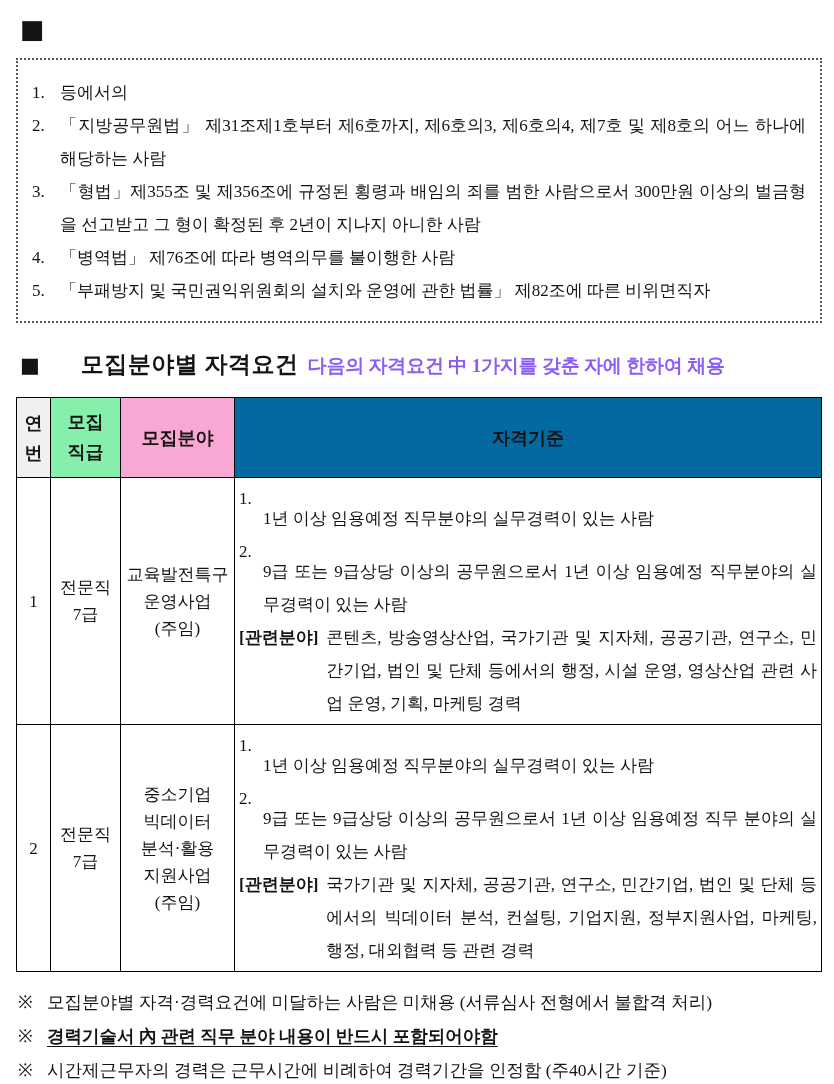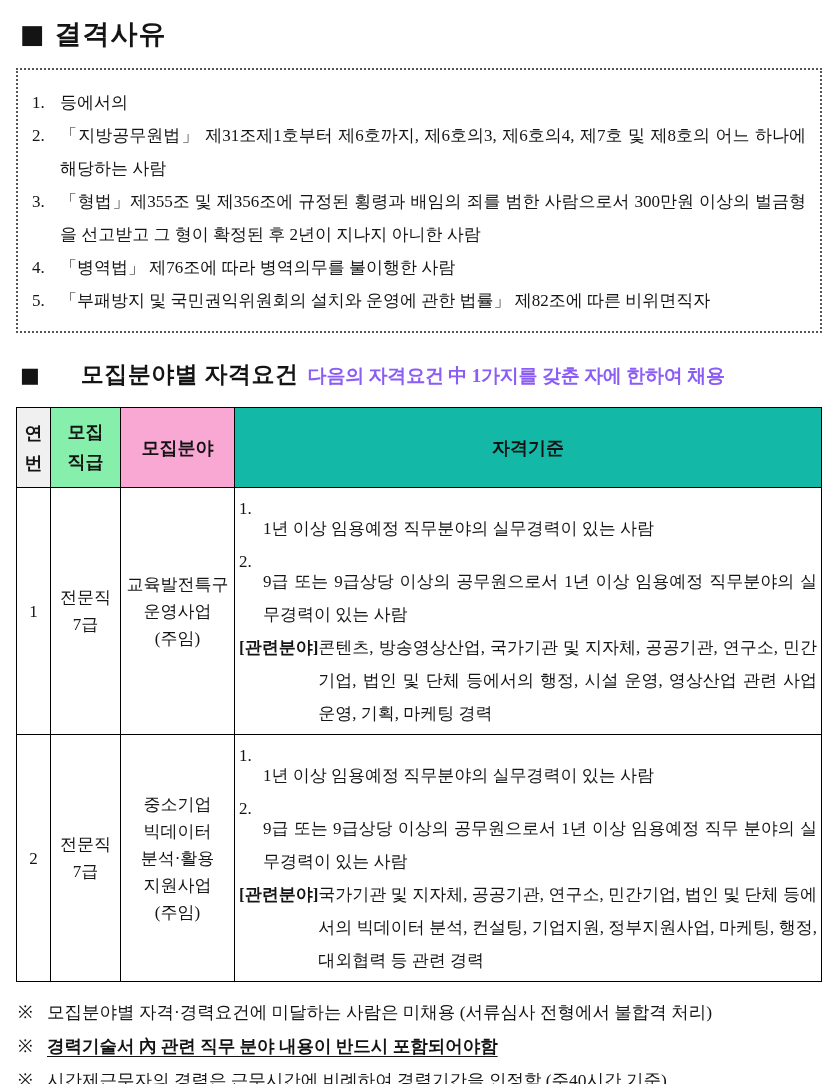--- a/index.html
+++ b/index.html
@@ -130,20 +130,21 @@
 
   .qitem {
     display: flex;
     gap: 6px;
     text-align: justify;
   }
   .qnum { flex: 0 0 18px; }
   .qtext { flex: 1; margin-top: 20px; }
   .related {
     display: flex;
+    gap: 8px;
     text-align: justify;
   }
   .rlabel {
     flex: 0 0 auto;
     font-weight: bold;
     white-space: nowrap;
   }
   .rtext { flex: 1; }
 
   
@@ -167,21 +168,20 @@
     padding-left: 29px;
   }
 </style>
 </head>
 <body>
 
 <div class="page">
 
   <div class="heading1">
     <span class="sq">■</span>
-    <span class="h1-title">결격사유</span>
   </div>
 
   <div class="dotted-box">
     <div class="ditem">
       <span class="dnum">1.</span>
       <span class="dtext">등에서의</span>
     </div>
     <div class="ditem">
       <span class="dnum">2.</span>
       <span class="dtext">「지방공무원법」 제31조제1호부터 제6호까지, 제6호의3, 제6호의4, 제7호 및 제8호의 어느 하나에 해당하는 사람</span>
@@ -213,21 +213,21 @@
         <col class="col-field">
         <col>
     </colgroup>
     <thead>
       <tr class="head-row">
         <th style="background-color: rgb(240, 240, 240);">연
 번</th>
         <th style="background-color: #86efac; font-family: Liberation Mono, monospace;">모집
 직급</th>
         <th style="background-color: #f9a8d4;">모집분야</th>
-        <th style="background-color: #14b8a6;">자격기준</th>
+        <th style="background-color: #0369a1;">자격기준</th>
       </tr>
     </thead>
     <tbody>
       <tr class="row-1">
         <td class="c-center">1</td>
         <td class="c-center">전문직
 7급</td>
         <td class="c-center">교육발전특구
 운영사업
 (주임)</td>

